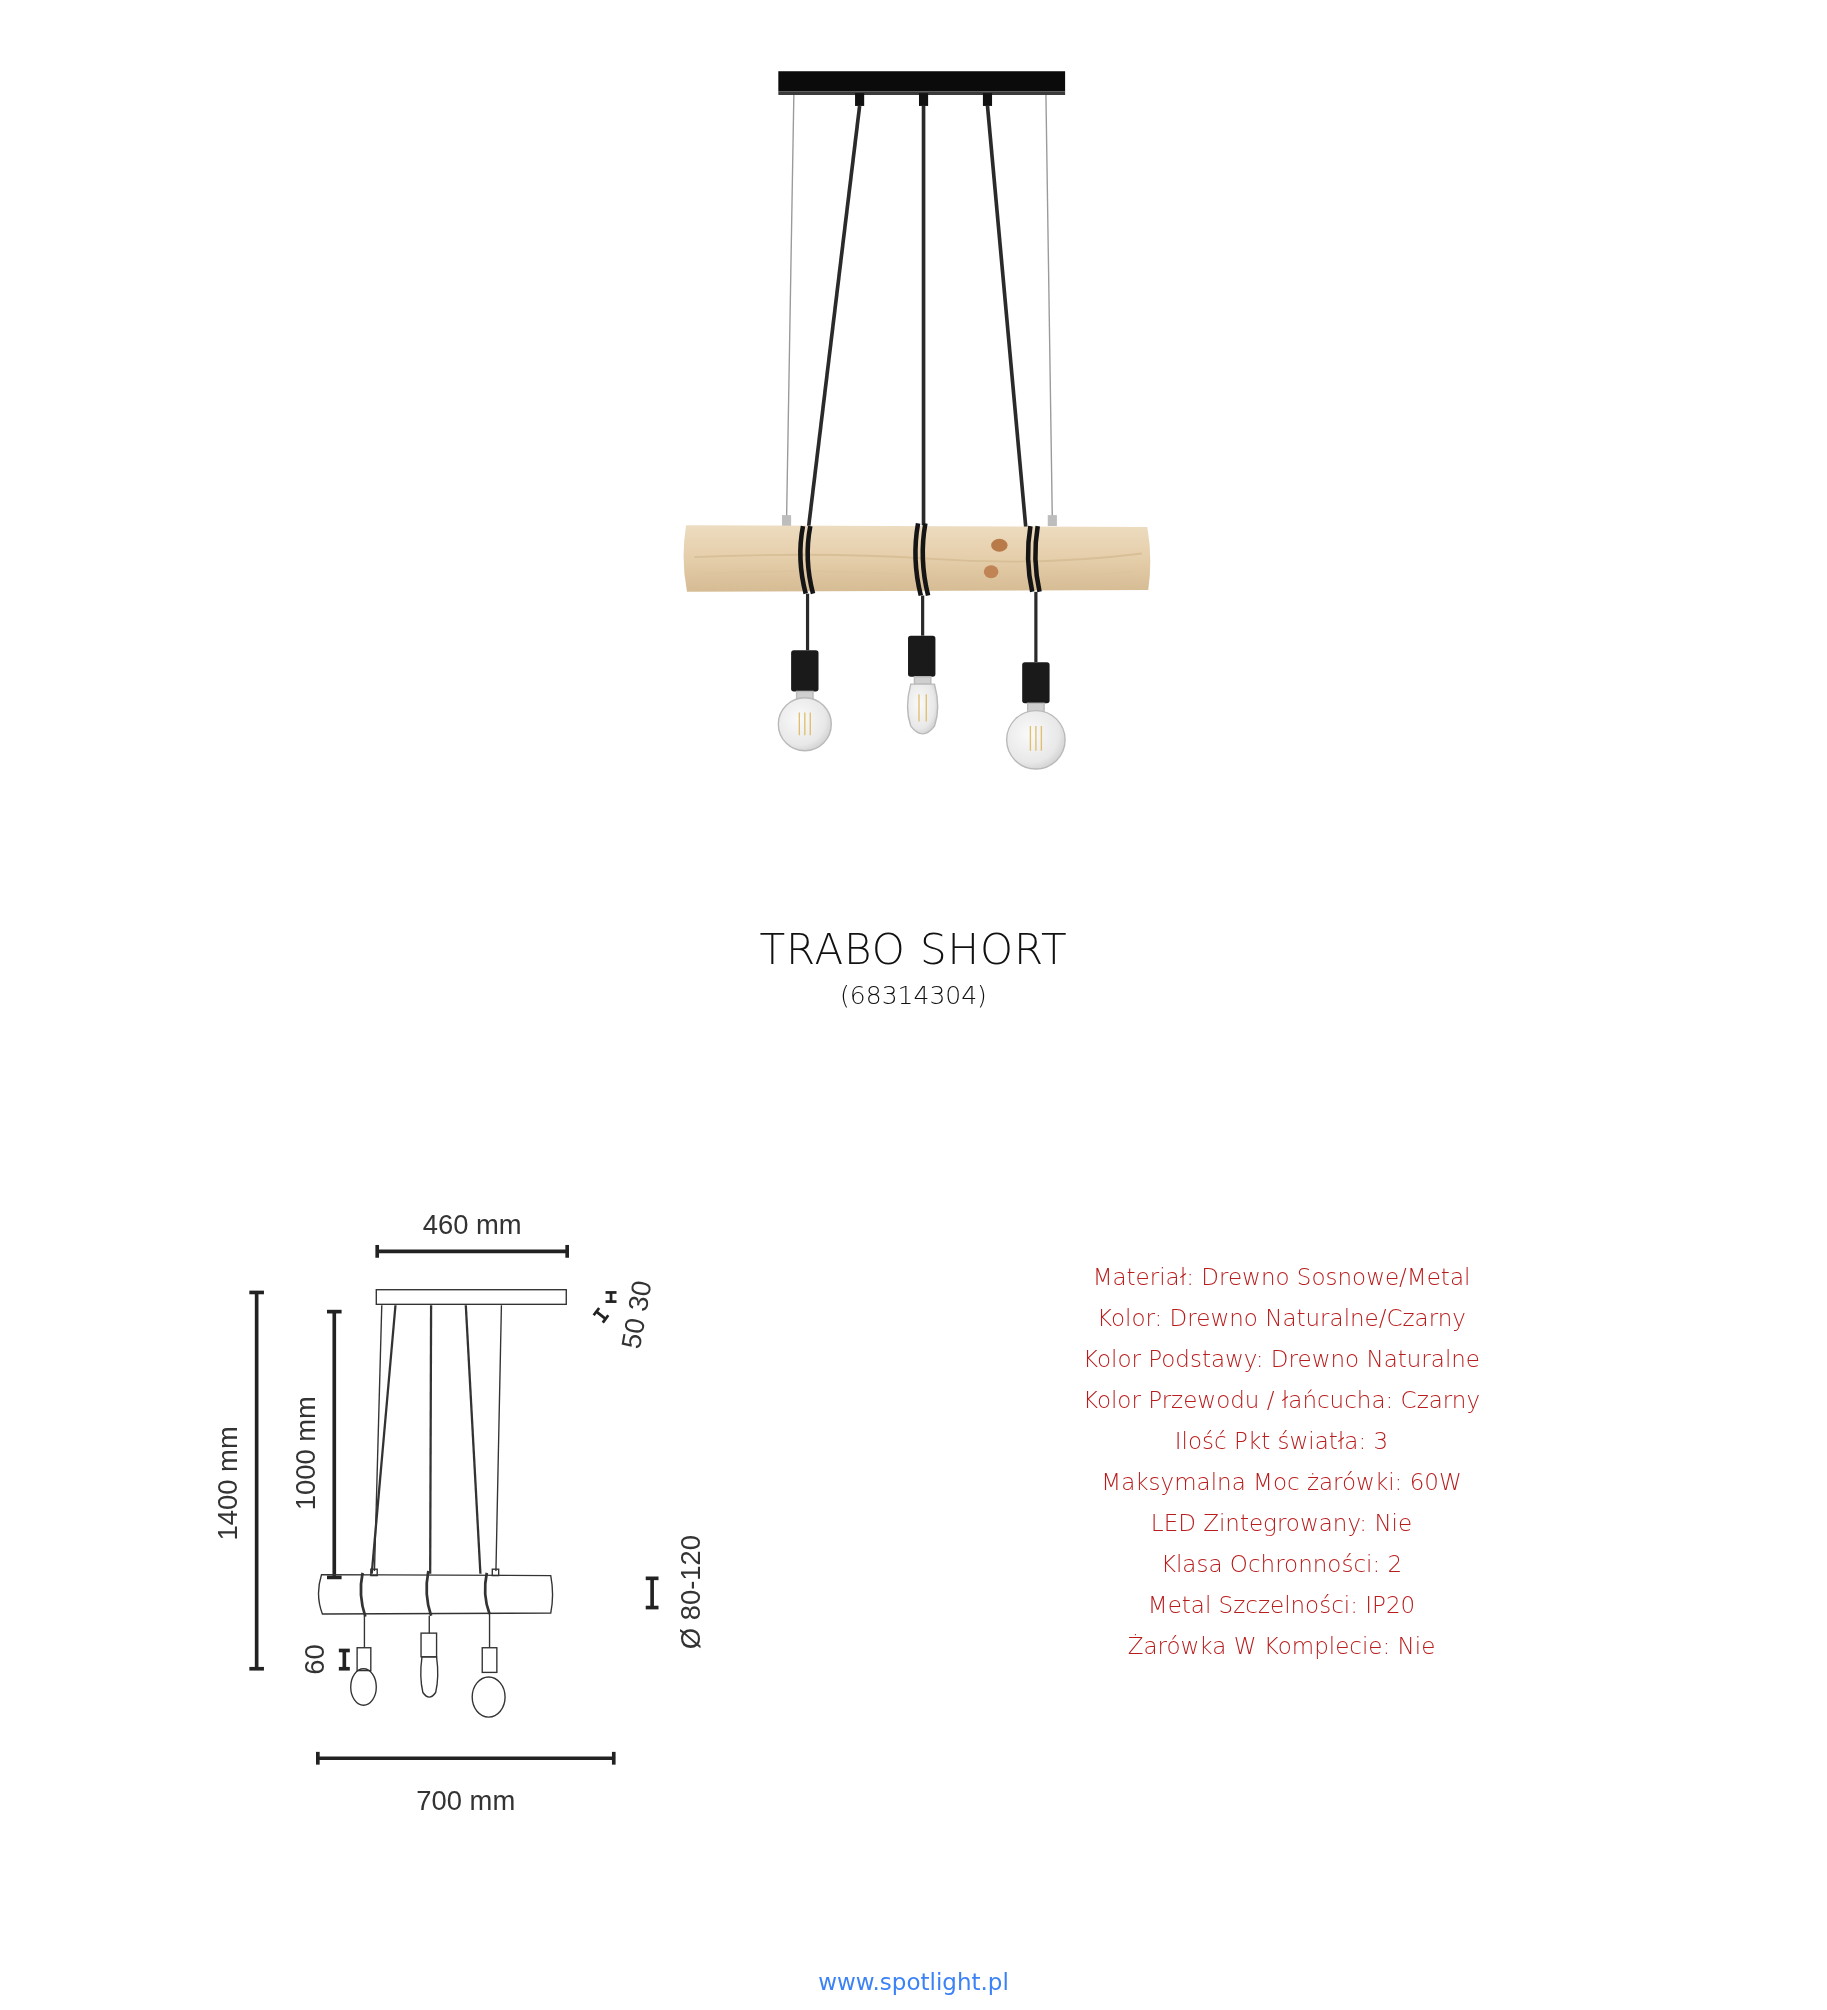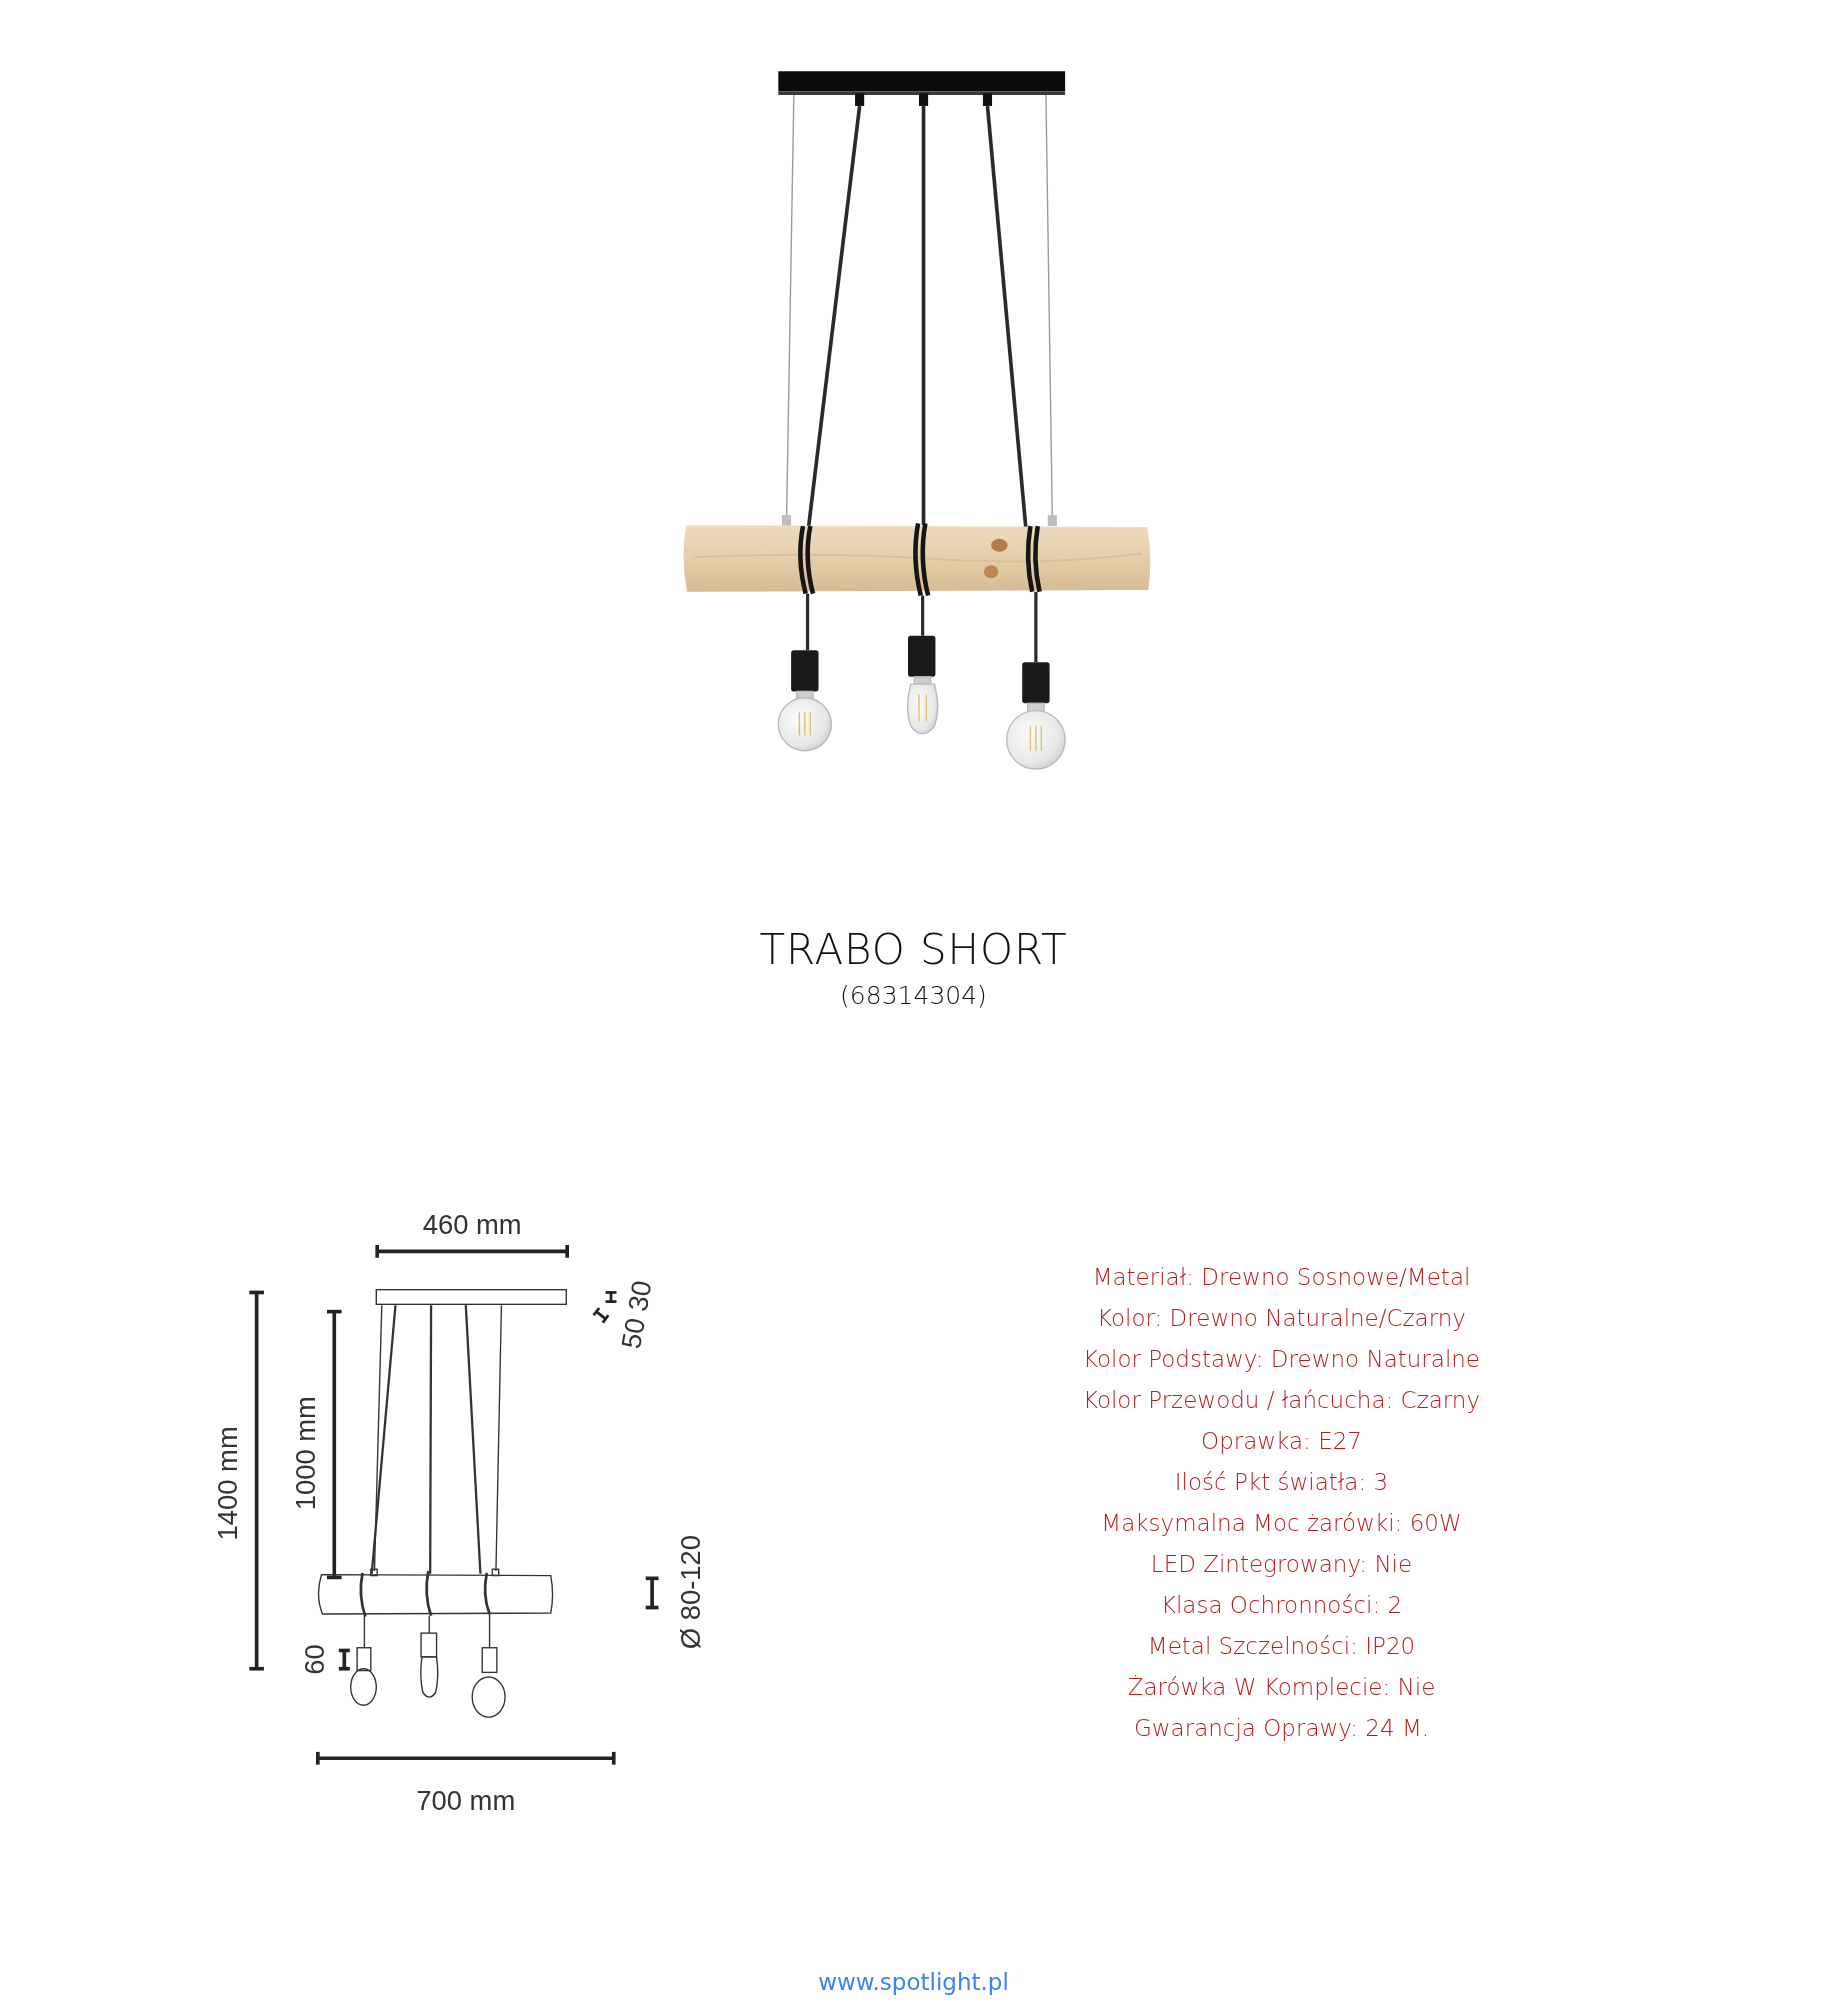--- a/index.html
+++ b/index.html
@@ -191,24 +191,22 @@
   <text class="dim-text" transform="translate(766,1742) rotate(-90)" text-anchor="middle">Ø 80-120</text>
   <text class="dim-text" transform="translate(355,1816) rotate(-90)" text-anchor="middle">60</text>
   <text class="dim-text" transform="translate(707,1440) rotate(-80)" text-anchor="middle">50 30</text>
 </svg>
 
 <div id="specs" class="abs">
   <div class="spec-line">Materiał: Drewno Sosnowe/Metal</div>
   <div class="spec-line">Kolor: Drewno Naturalne/Czarny</div>
   <div class="spec-line">Kolor Podstawy: Drewno Naturalne</div>
   <div class="spec-line">Kolor Przewodu / łańcucha: Czarny</div>
-  <div class="spec-line">Oprawka: E27</div>
   <div class="spec-line">Ilość Pkt światła: 3</div>
   <div class="spec-line">Maksymalna Moc żarówki: 60W</div>
   <div class="spec-line">LED Zintegrowany: Nie</div>
   <div class="spec-line">Klasa Ochronności: 2</div>
   <div class="spec-line">Metal Szczelności: IP20</div>
   <div class="spec-line">Żarówka W Komplecie: Nie</div>
-  <div class="spec-line">Gwarancja Oprawy: 24 M.</div>
 </div>
 
 <div id="footer" class="abs">www.spotlight.pl</div>
 
 
 </body></html>

